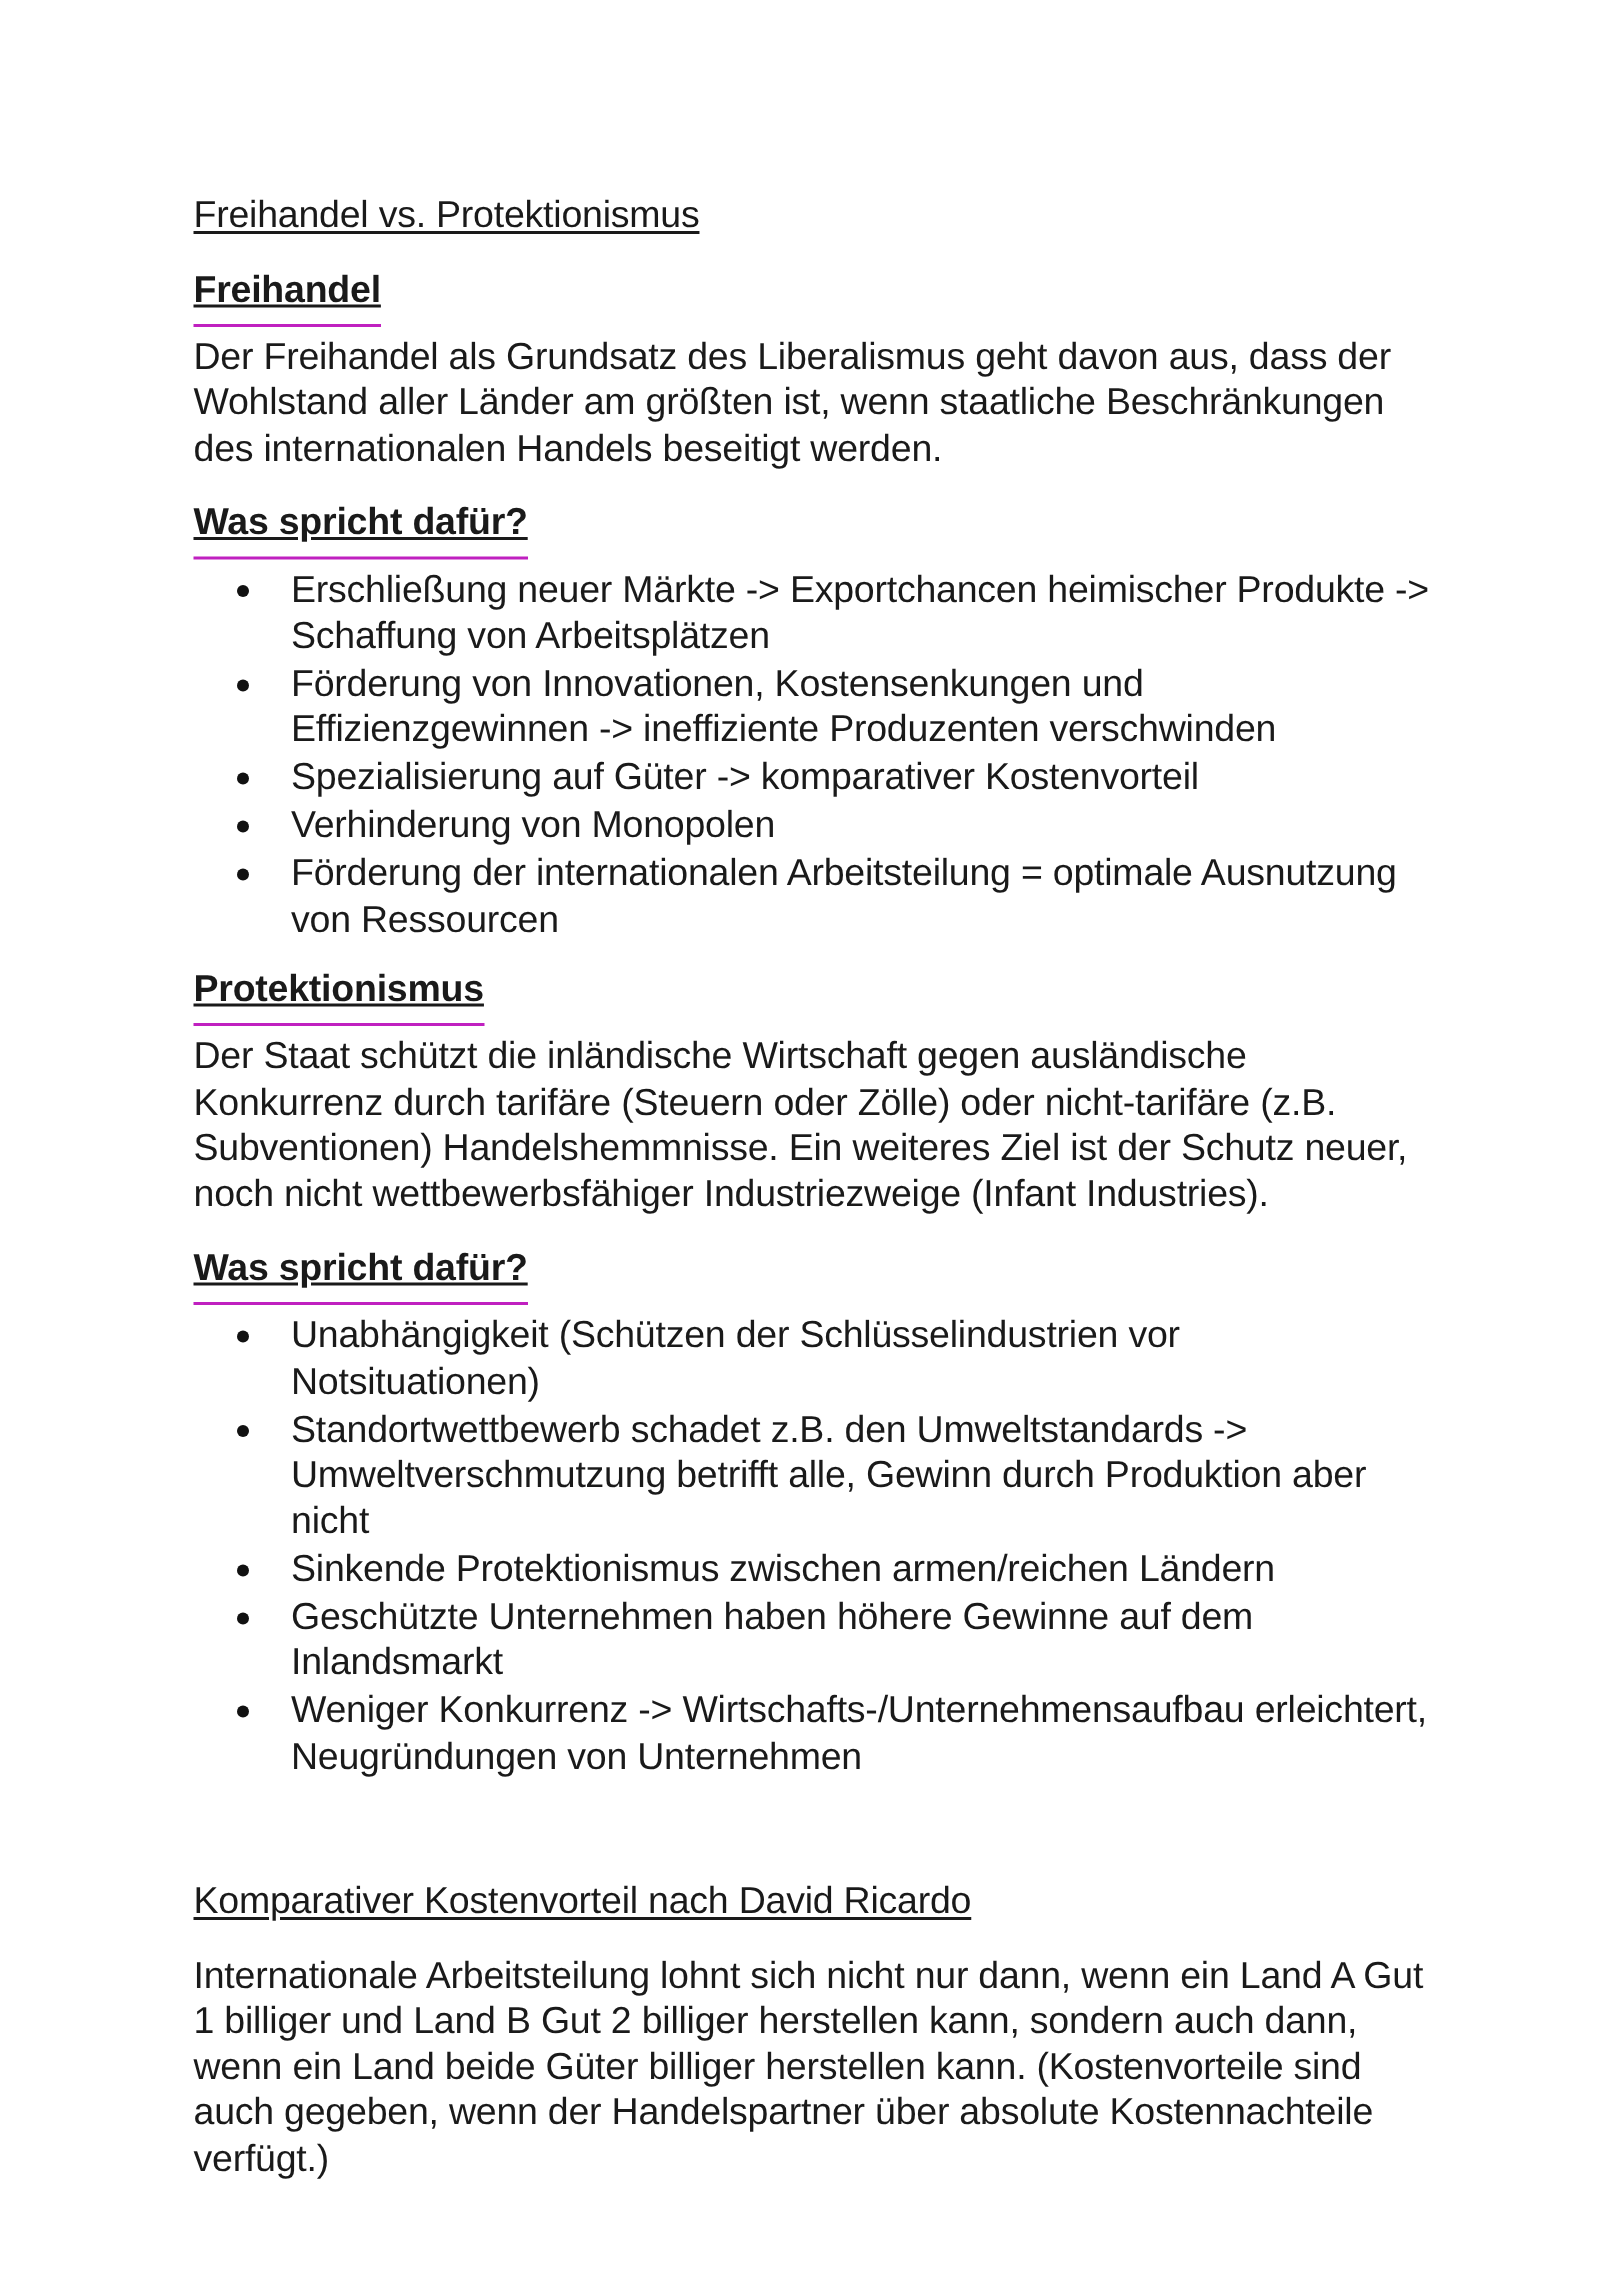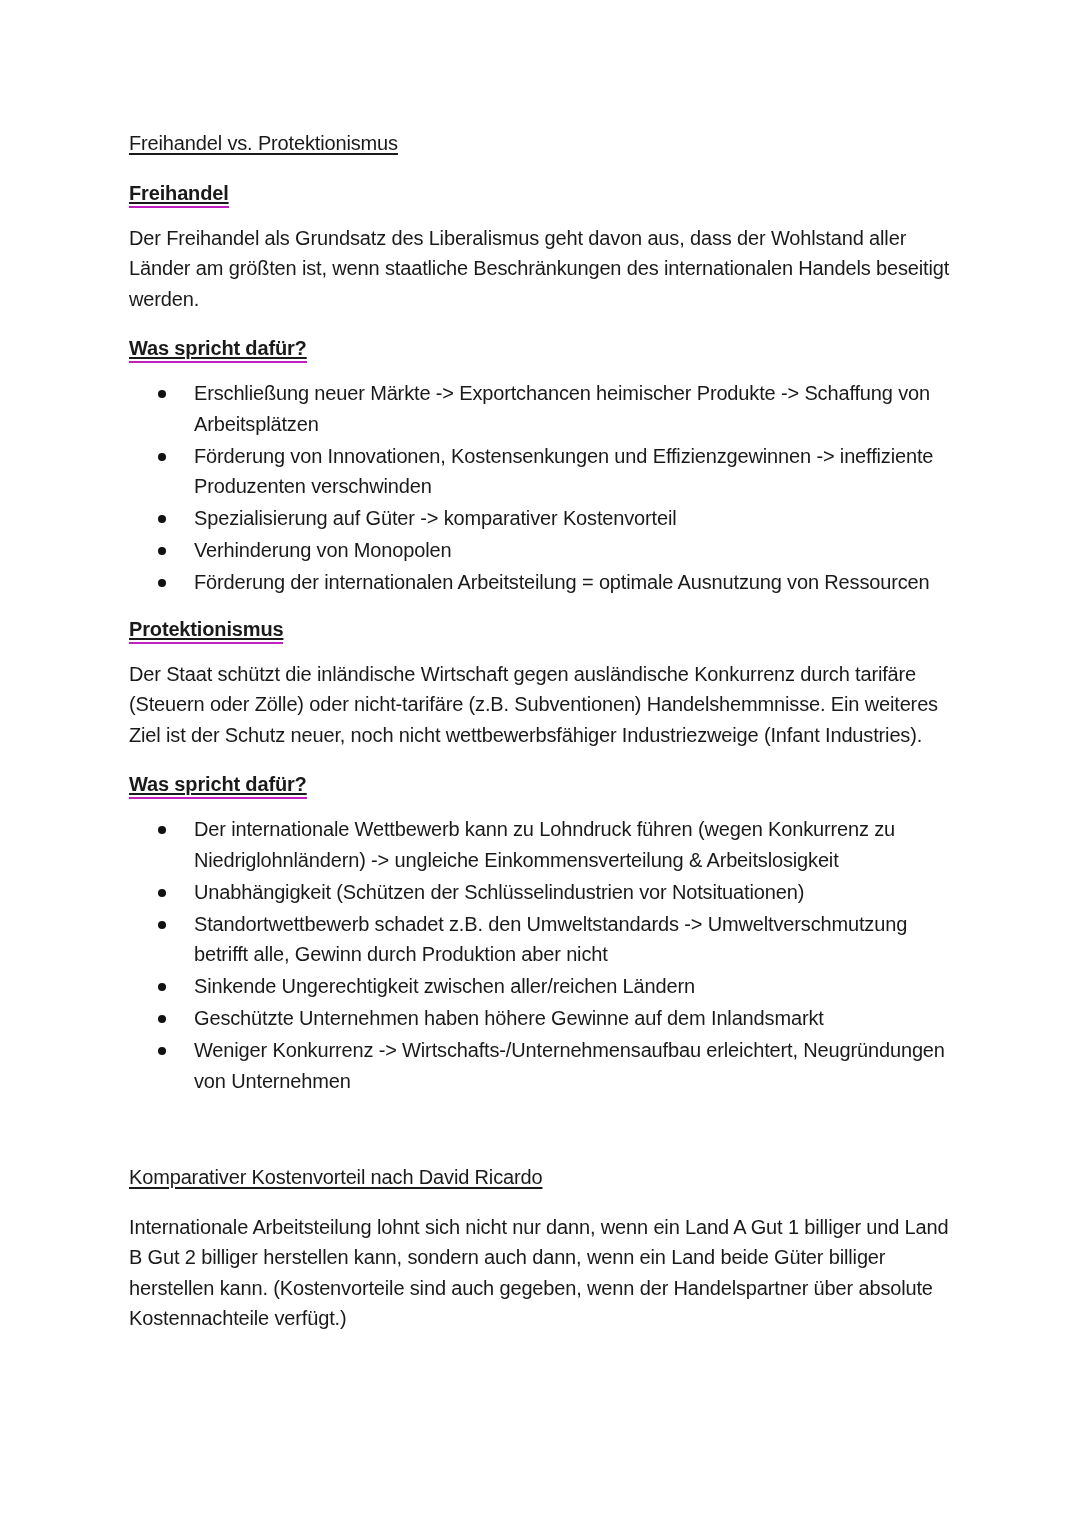--- a/index.html
+++ b/index.html
@@ -9,35 +9,35 @@
       position: relative;
       font-family: "Liberation Sans", sans-serif;
       color: #1a1a1a;
       overflow: hidden;
     }
     .page {
       position: absolute;
       left: 129px;
       top: 128px;
       width: 830px;
-      font-size: 20px;
+      font-size: 25px;
       line-height: 30.5px;
       letter-spacing: -0.15px;
     }
     .title {
       text-decoration: underline;
       text-underline-offset: 3px;
       margin: 0 0 19px 0;
     }
     .heading {
       font-weight: bold;
       display: inline-block;
       border-bottom: 2px solid #c020c0;
       line-height: 22px;
-      padding-bottom: 2px;
+      padding-bottom: 12px;
       text-decoration: underline;
       text-decoration-color: #1a1a1a;
       text-underline-offset: 2px;
     }
     .heading-wrap { margin: 0 0 18px 0; height: 27px; }
     .para { margin: 0 0 19px 0; }
     ul.bullets {
       list-style: none;
       margin: 16px 0 16px 0;
       padding: 0 0 0 65px;
@@ -86,24 +86,23 @@
     <span class="heading">Protektionismus</span>
   </div>
 
   <p class="para">Der Staat schützt die inländische Wirtschaft gegen ausländische Konkurrenz durch tarifäre (Steuern oder Zölle) oder nicht-tarifäre (z.B. Subventionen) Handelshemmnisse. Ein weiteres Ziel ist der Schutz neuer, noch nicht wettbewerbsfähiger Industriezweige (Infant Industries).</p>
 
   <div class="heading-wrap">
     <span class="heading">Was spricht dafür?</span>
   </div>
 
   <ul class="bullets">
-    <li><span class="dot"></span><span>Der internationale Wettbewerb kann zu Lohndruck führen (wegen Konkurrenz zu Niedriglohnländern) -&gt; ungleiche Einkommensverteilung &amp; Arbeitslosigkeit</span></li>
     <li><span class="dot"></span><span>Unabhängigkeit (Schützen der Schlüsselindustrien vor Notsituationen)</span></li>
     <li><span class="dot"></span><span>Standortwettbewerb schadet z.B. den Umweltstandards -&gt; Umweltverschmutzung betrifft alle, Gewinn durch Produktion aber nicht</span></li>
-    <li><span class="dot"></span><span>Sinkende Ungerechtigkeit zwischen aller/reichen Ländern</span></li>
+    <li><span class="dot"></span><span>Sinkende Protektionismus zwischen armen/reichen Ländern</span></li>
     <li><span class="dot"></span><span>Geschützte Unternehmen haben höhere Gewinne auf dem Inlandsmarkt</span></li>
     <li><span class="dot"></span><span>Weniger Konkurrenz -&gt; Wirtschafts-/Unternehmensaufbau erleichtert, Neugründungen von Unternehmen</span></li>
   </ul>
 
   <div class="spacer"></div>
 
   <div class="title">Komparativer Kostenvorteil nach David Ricardo</div>
 
   <p class="para">Internationale Arbeitsteilung lohnt sich nicht nur dann, wenn ein Land A Gut 1 billiger und Land B Gut 2 billiger herstellen kann, sondern auch dann, wenn ein Land beide Güter billiger herstellen kann. (Kostenvorteile sind auch gegeben, wenn der Handelspartner über absolute Kostennachteile verfügt.)</p>
 

